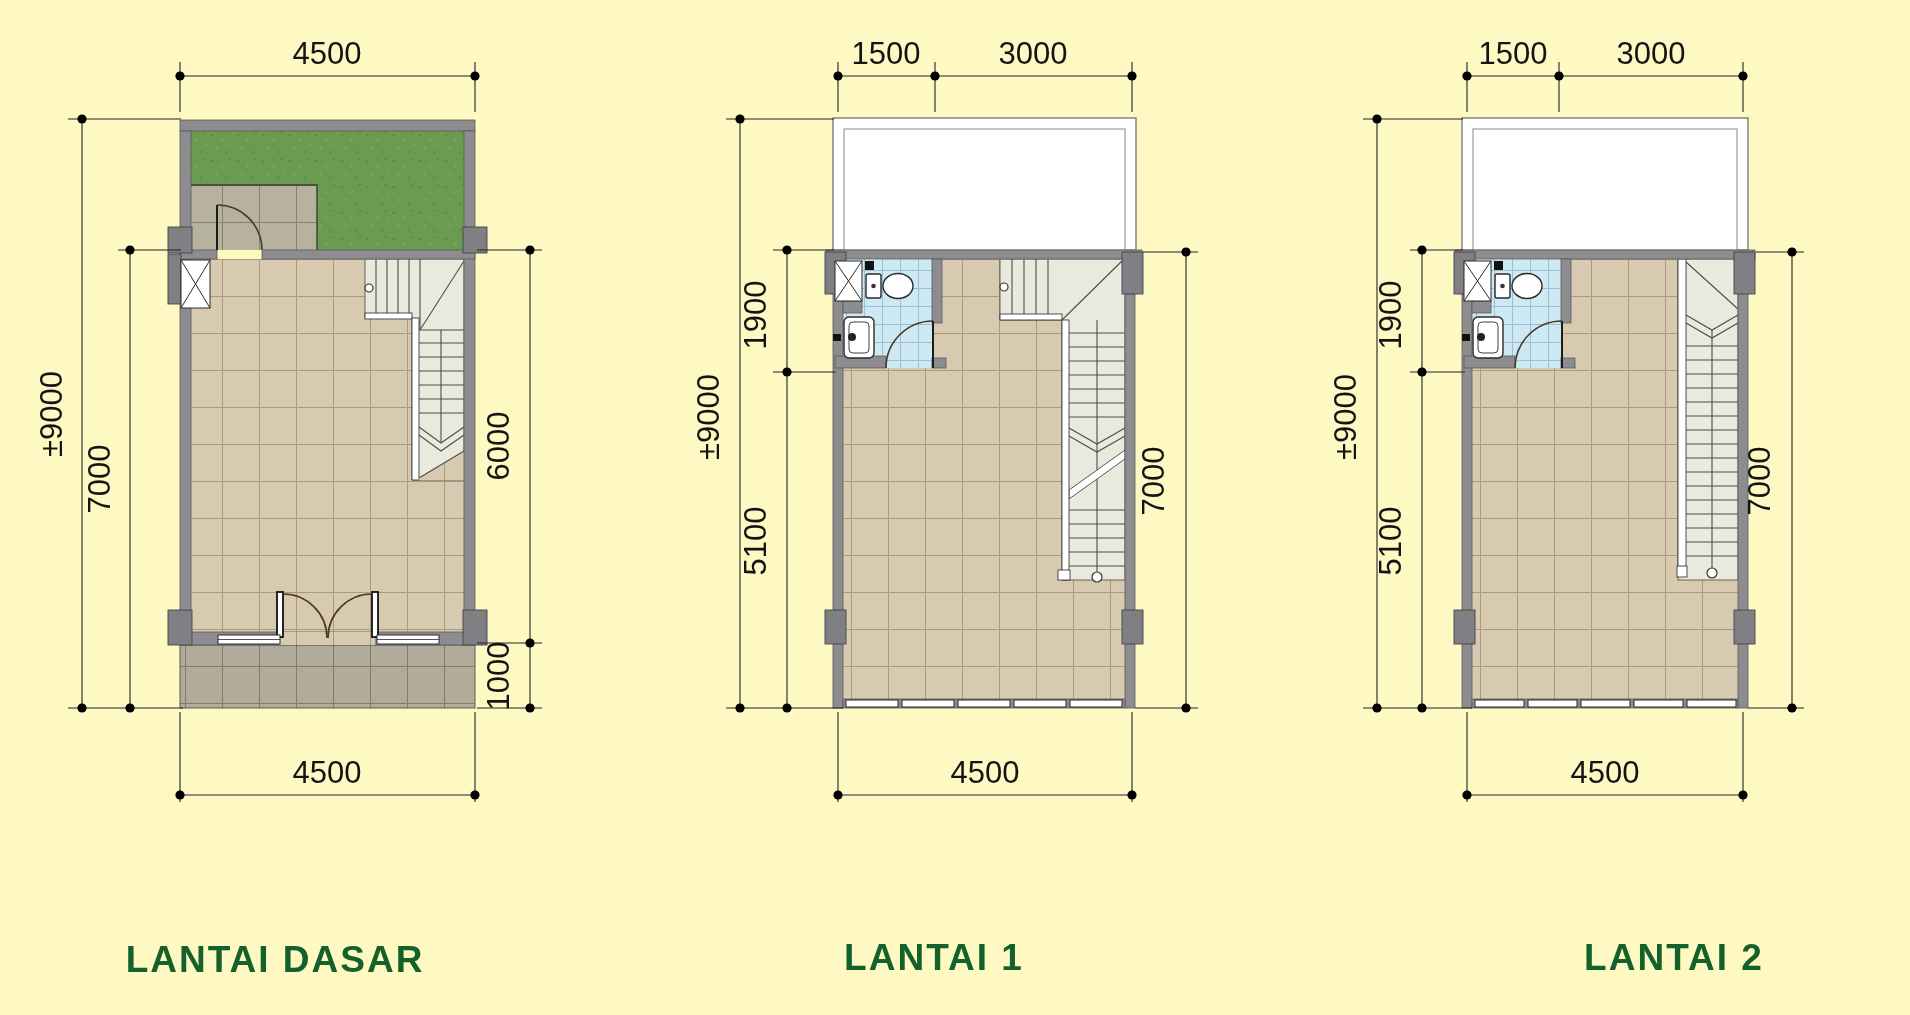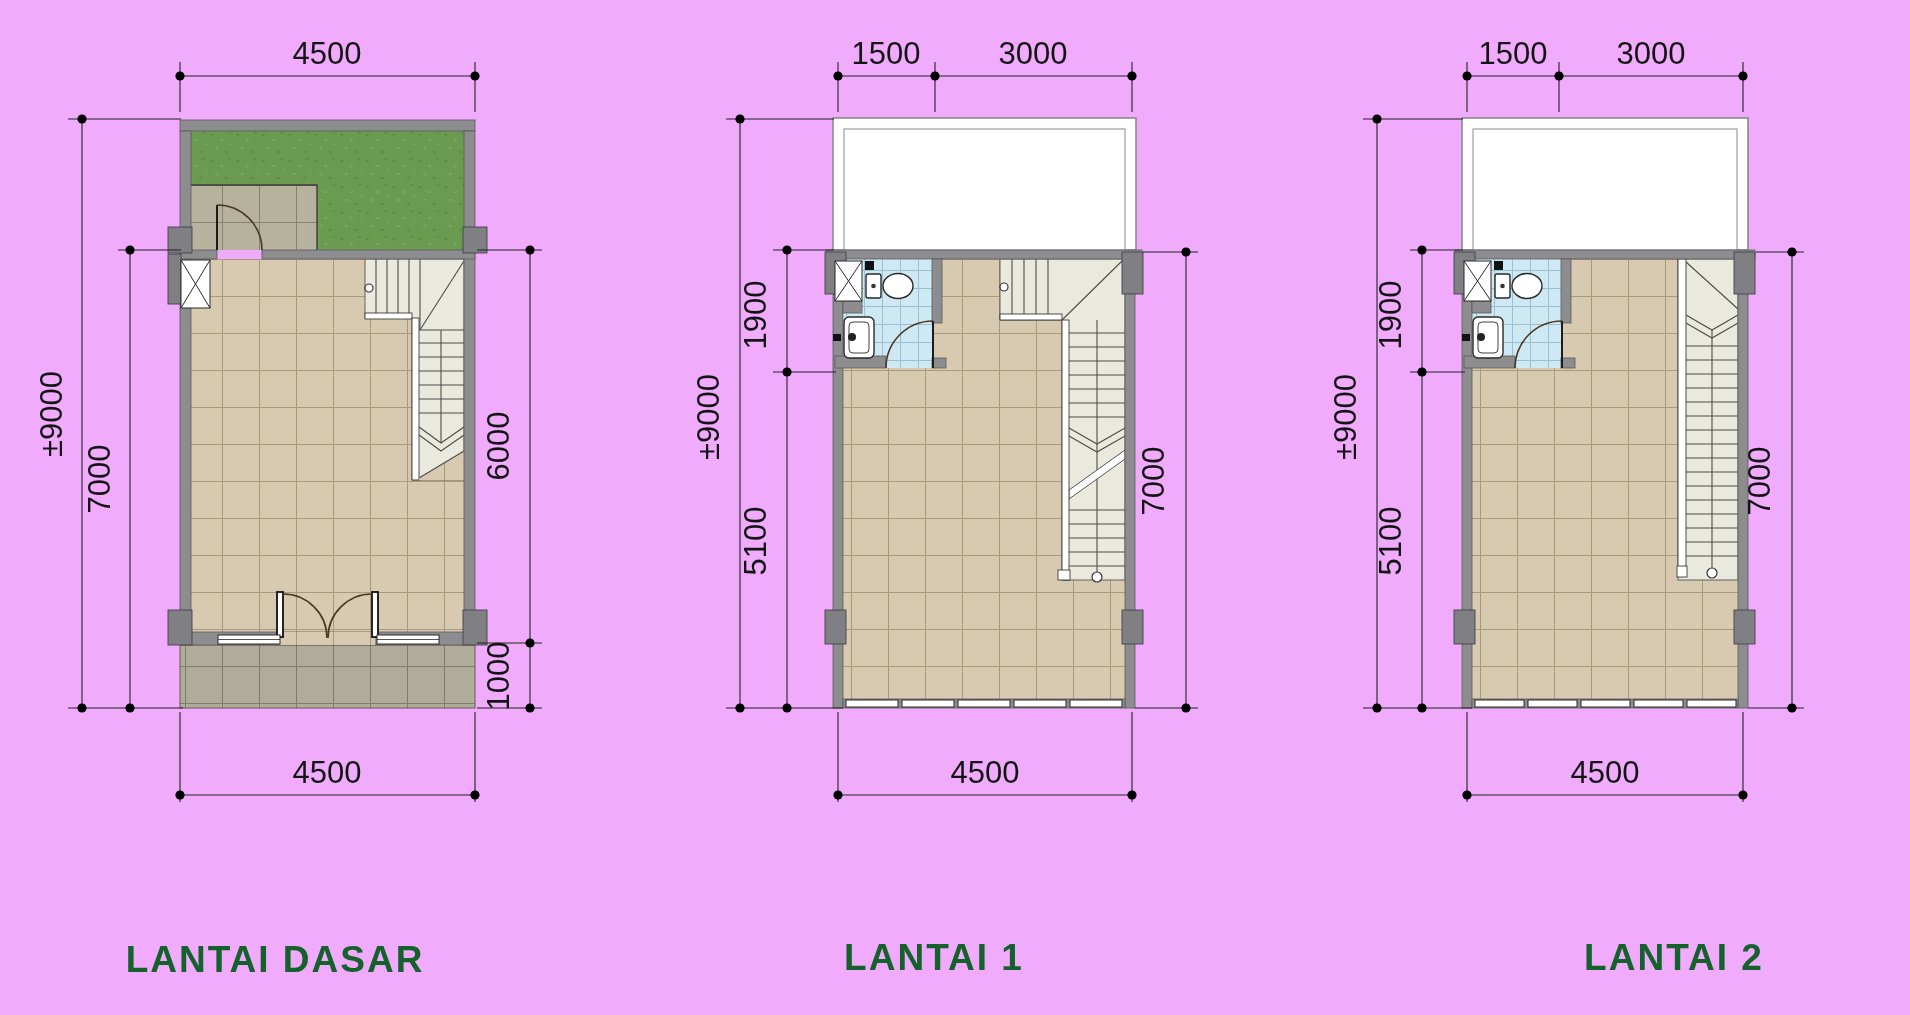--- a/index.html
+++ b/index.html
@@ -1,16 +1,16 @@
 <!DOCTYPE html>
 <html><head>
 <meta charset="utf-8">
 <style>
   html,body{margin:0;padding:0;background:#fff;}
-  .sheet{position:relative;width:1910px;height:1015px;background:#f0abfc;overflow:hidden;
+  .sheet{position:relative;width:1910px;height:1015px;background:#fef9c3;overflow:hidden;
          font-family:"Liberation Sans",sans-serif;}
   svg{display:block}
   .dim-text{font-family:"Liberation Sans",sans-serif;font-size:31px;fill:#141414;}
   .floor-label{font-family:"Liberation Sans",sans-serif;font-size:37px;font-weight:700;
                fill:#15612c;letter-spacing:2px;}
   .dimline{stroke:#222;stroke-width:1.1;fill:none;}
   .wall{fill:#8d8d90;stroke:#5a5a5e;stroke-width:0.8;}
   .col{fill:#7f7f84;stroke:#44444a;stroke-width:0.9;}
   .stair-bg{fill:#e9e9de;stroke:#55554e;stroke-width:0.9;}
   .stair-ln{stroke:#4e4e48;stroke-width:1.1;fill:none;}

